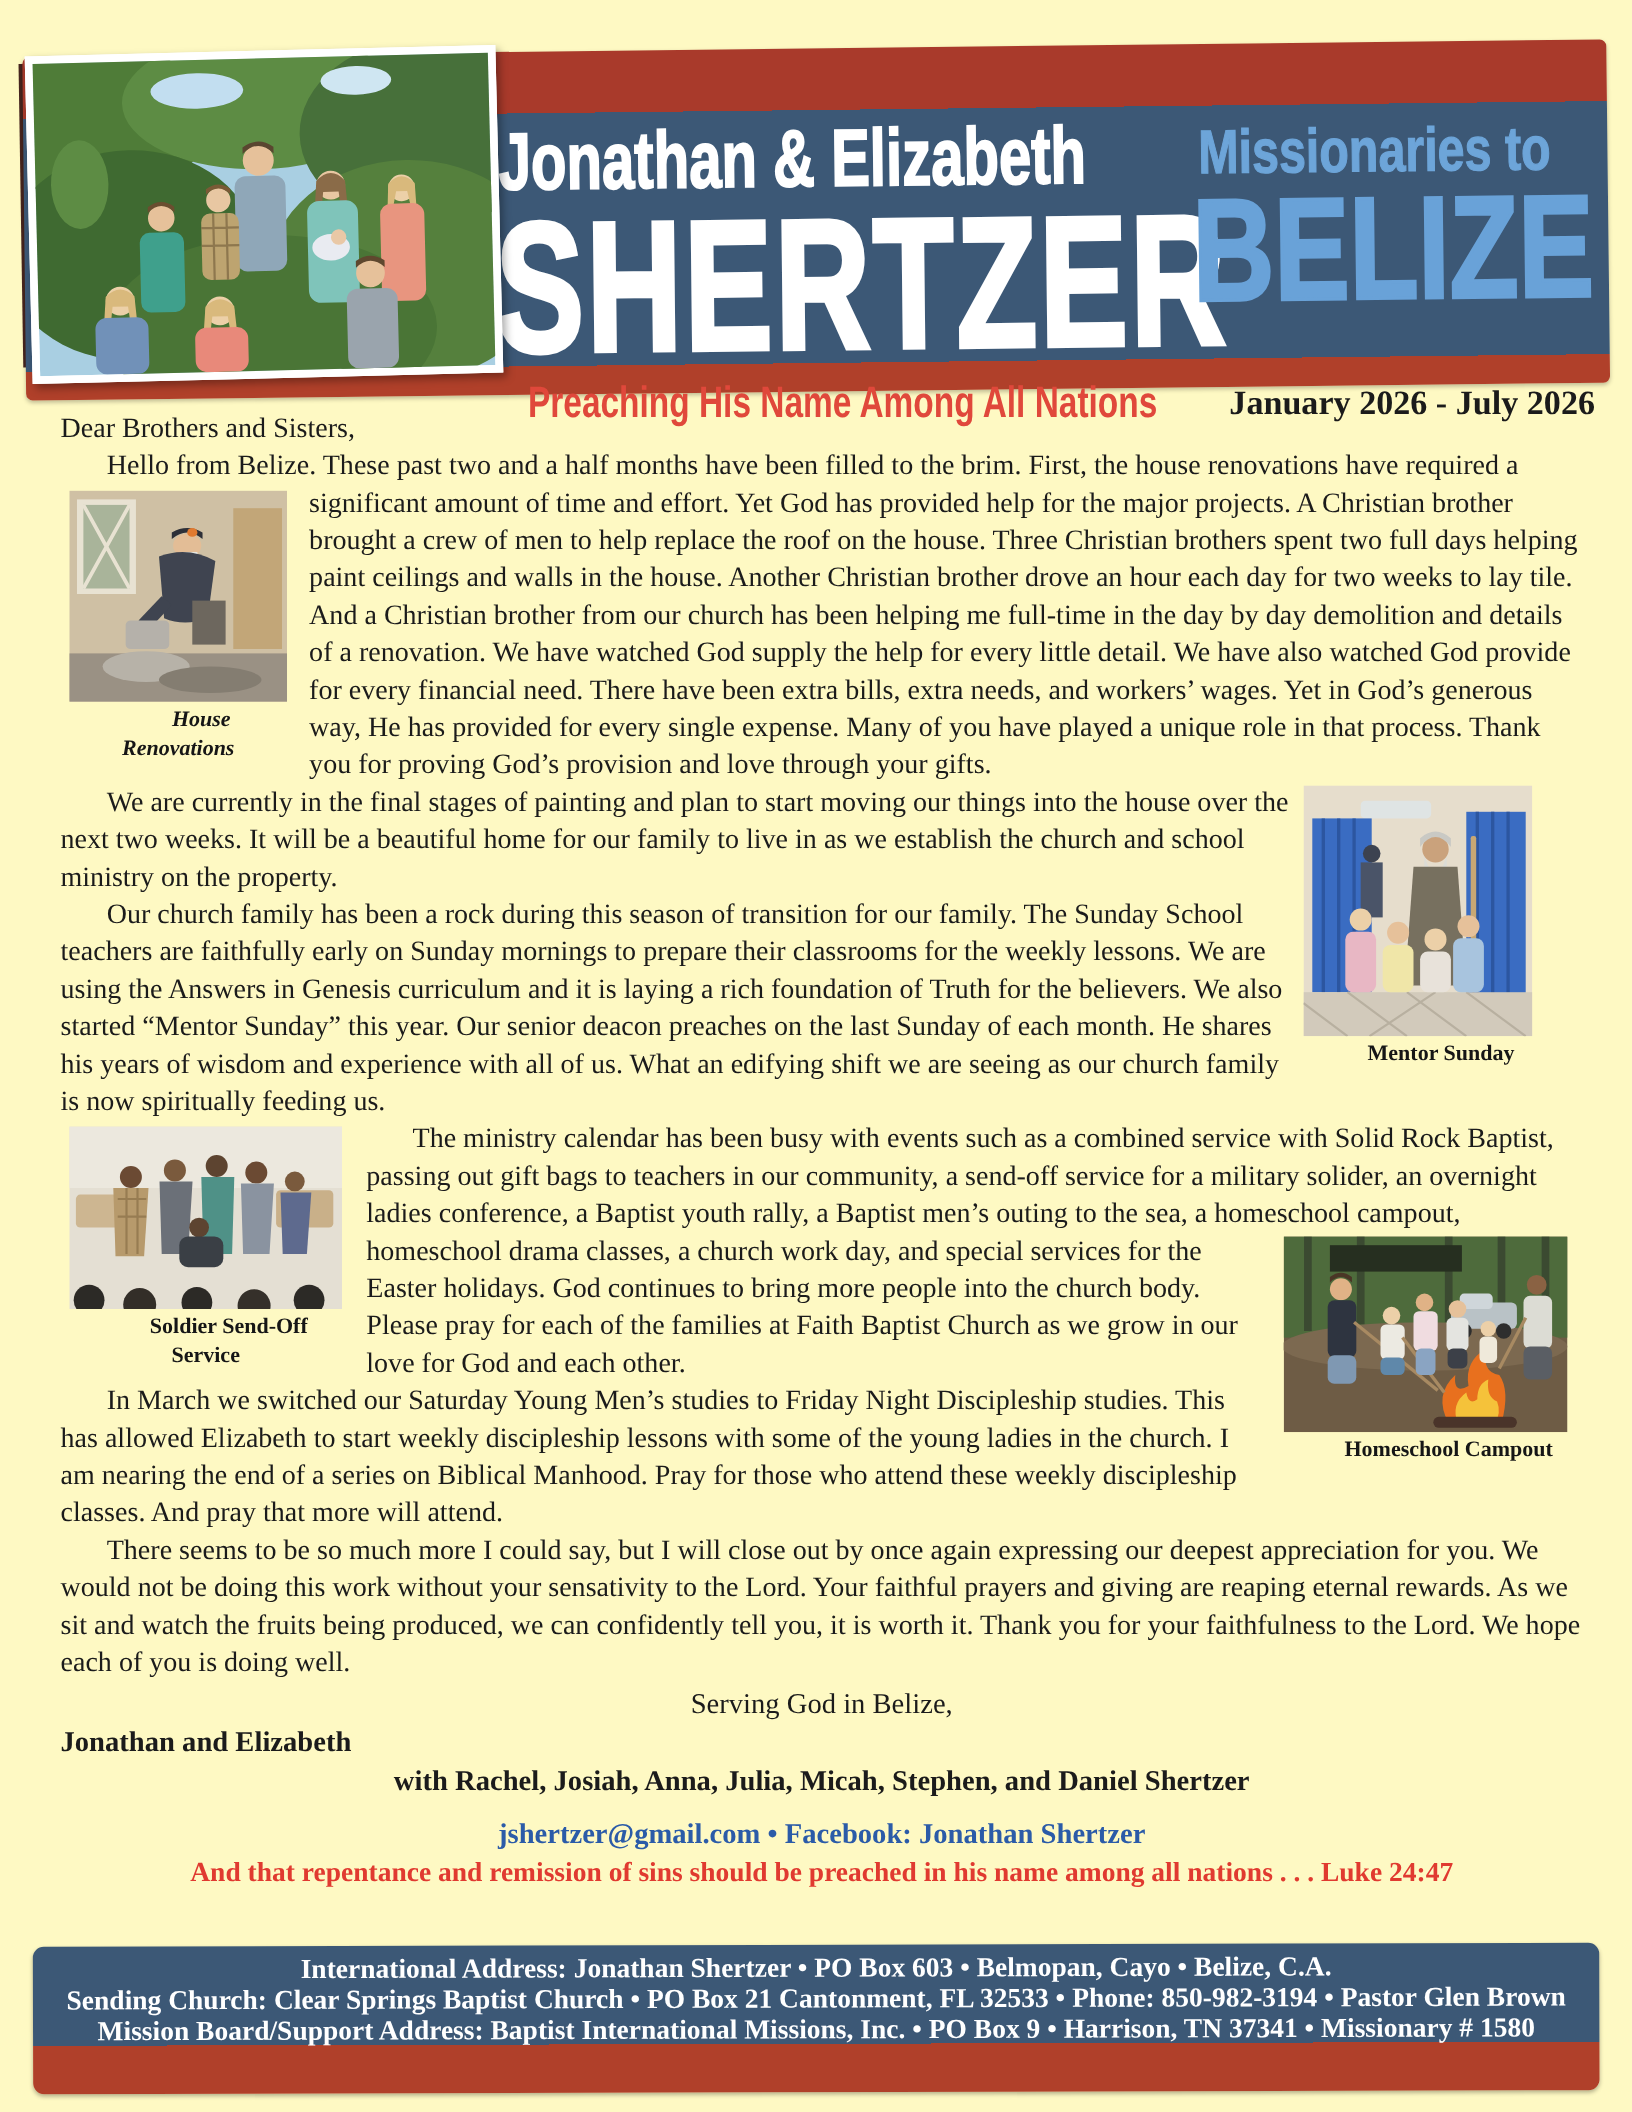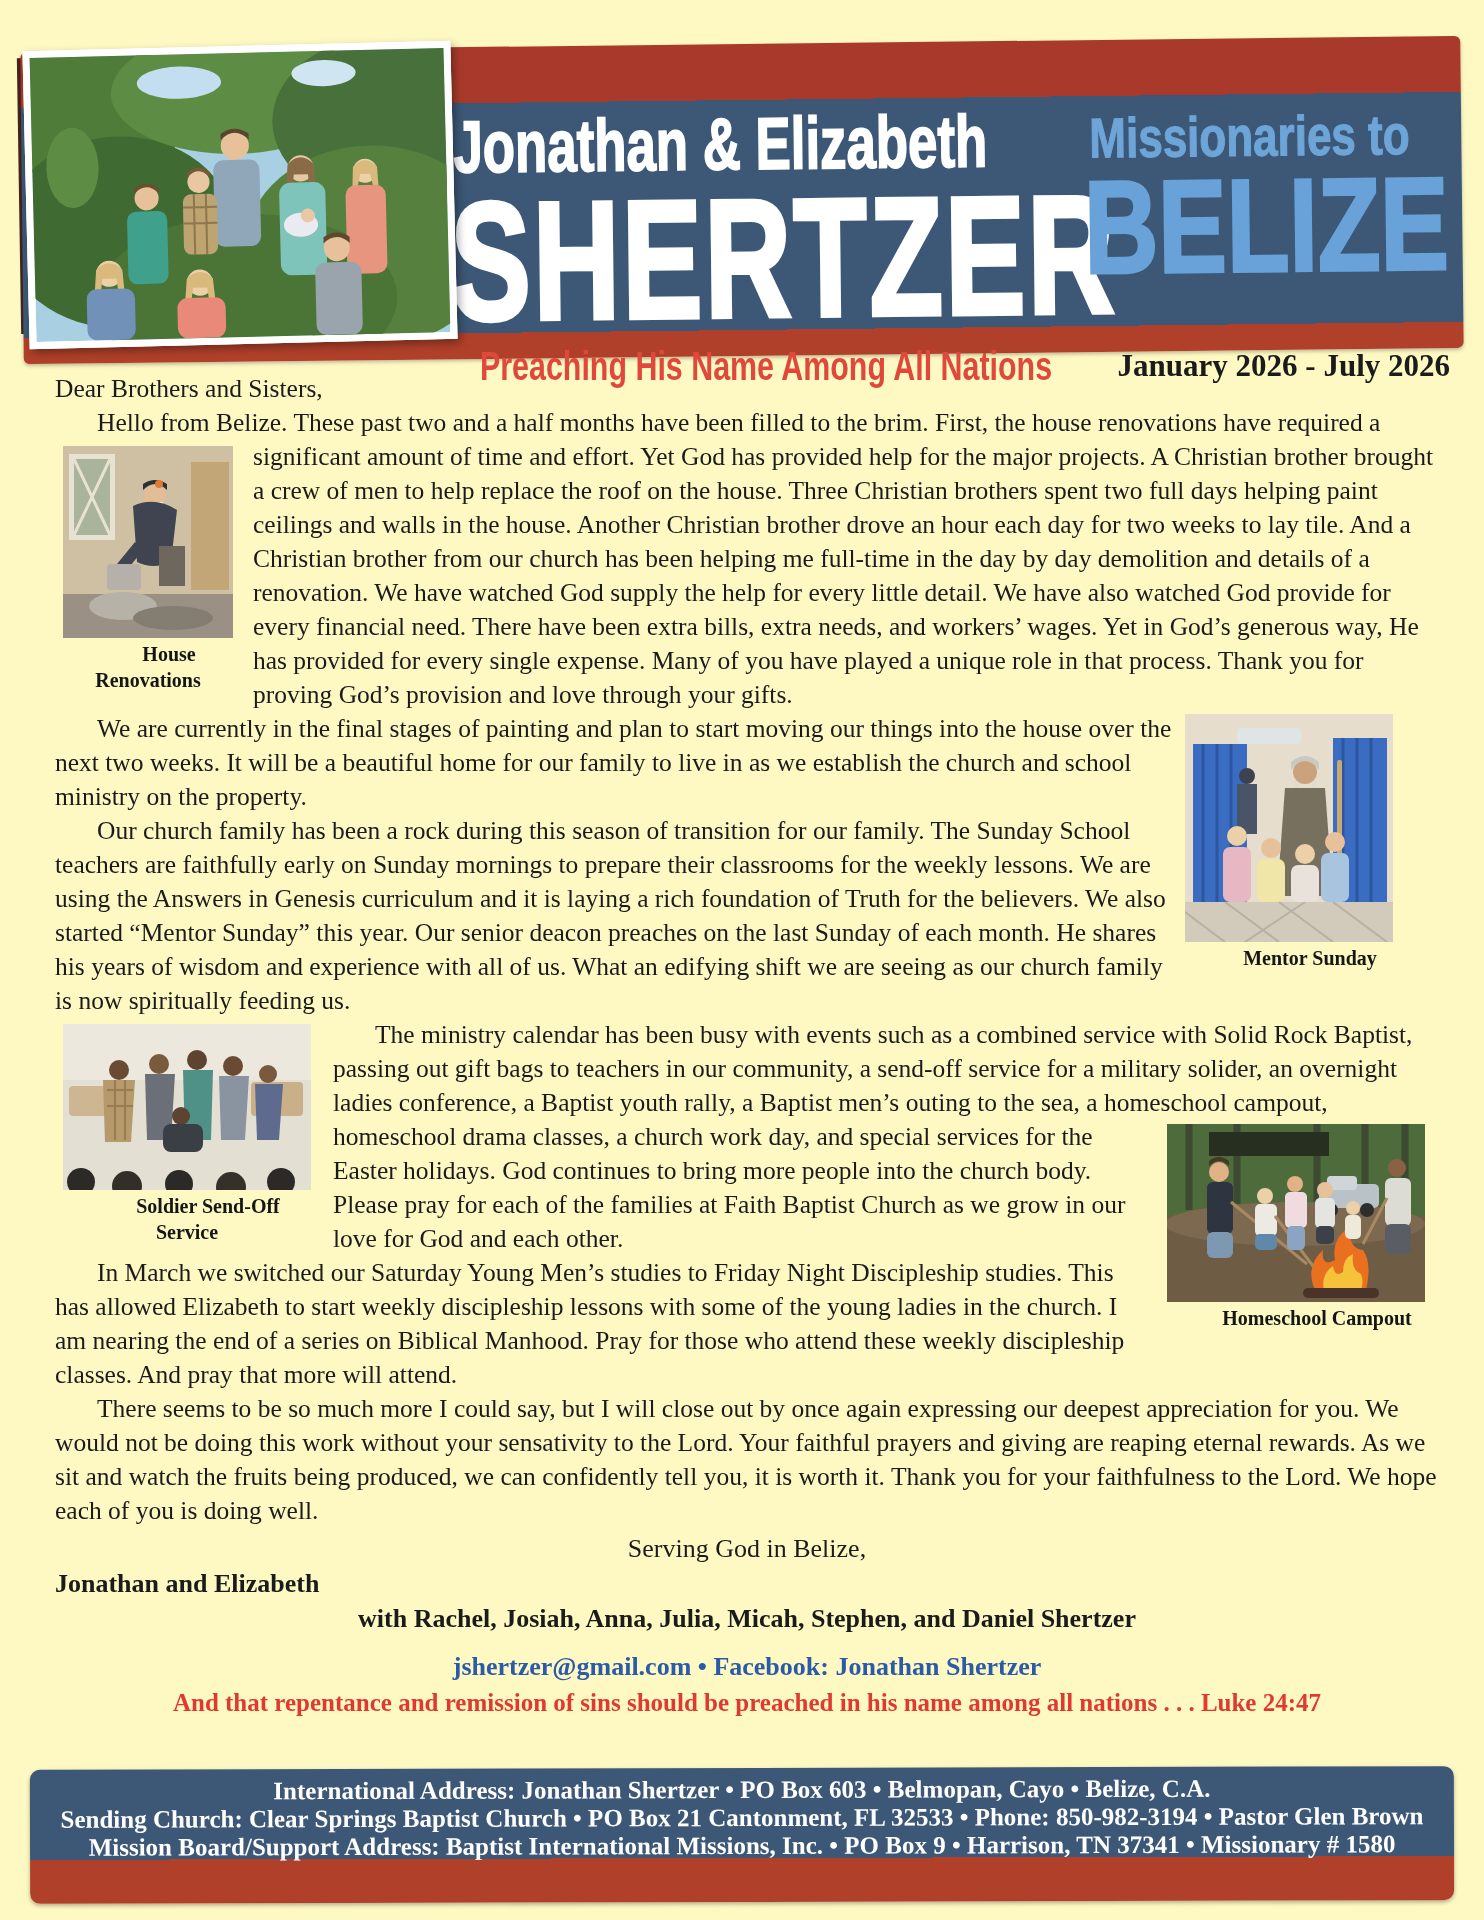--- a/index.html
+++ b/index.html
@@ -41,21 +41,21 @@
   .letter p{margin:0;}
   .salutation{text-indent:0;}
   .para{text-indent:42px;}
   .clearb{clear:both;}
 
   .fig{display:block;}
   .fig .img{display:block;}
   .fig .img svg{display:block;width:100%;height:100%;}
   .fig .cap{display:block;text-align:center;font-weight:bold;font-size:20px;line-height:26px;
             margin-top:3px;color:#161616;}
-  .fig-house{float:left;width:170px;margin:6px 20px 2px 8px;}
+  .fig-house{float:left;width:198px;margin:6px 20px 2px 8px;font-style:italic;}
   .fig-house .img{height:192px;}
   .fig-mentor{float:right;width:208px;margin:2px 46px 4px 6px;}
   .fig-mentor .img{height:228px;}
   .fig-soldier{float:left;width:248px;margin:6px 22px 2px 8px;}
   .fig-soldier .img{height:166px;}
   .fig-campout{float:right;width:258px;margin:4px 14px 20px 22px;}
   .fig-campout .img{height:178px;}
 
   .close1{text-align:center;margin-top:4px !important;font-size:26px;}
   .close2{text-align:left;font-weight:bold;font-size:26px;line-height:35px;}

